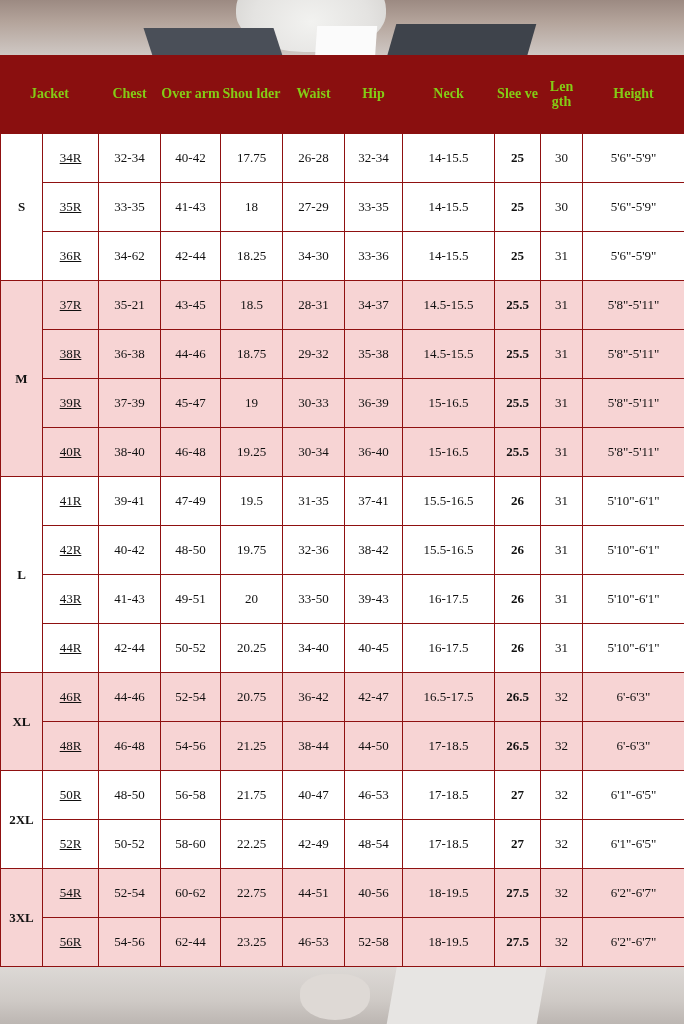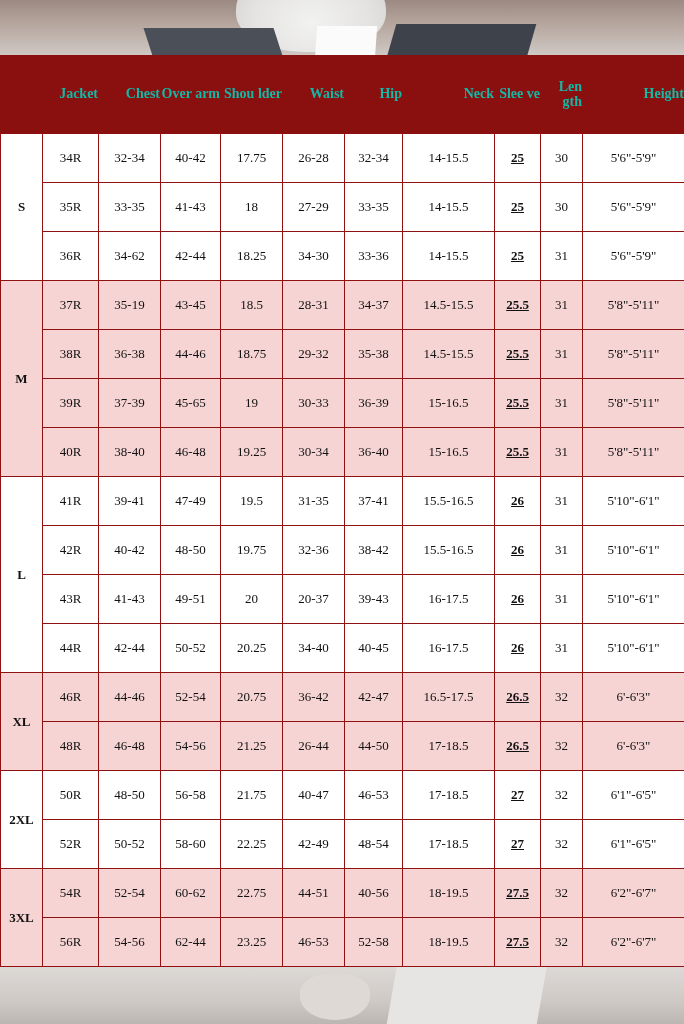--- a/index.html
+++ b/index.html
@@ -82,40 +82,38 @@
     border: 1px solid #8f1111;
     text-align: center;
     vertical-align: middle;
     color: #111111;
     font-size: 13px;
     padding: 0;
     height: 48px;
   }
   #sizechart thead th {
     background: #8a0f0f;
-    color: #14b8a6;
+    color: #84cc16;
     font-weight: bold;
     font-size: 14px;
     height: 77px;
     line-height: 1.05;
     border: 1px solid #8a0f0f;
-    text-align: right;
   }
   tr.band-white td { background: #ffffff; }
   tr.band-pink td  { background: #f7d4d4; }
   td.grp {
     font-weight: bold;
     font-size: 16px;
   }
   td.sleeve-cell {
     font-weight: bold;
     font-size: 13.5px;
-    text-decoration: underline;
-  }
-  td.jacket-cell { font-size: 13px; }
+  }
+  td.jacket-cell { font-size: 13px; text-decoration: underline; }
   .col-grp    { width: 42px; }
   .col-jacket { width: 56px; }
   .col-chest  { width: 62px; }
   .col-over   { width: 60px; }
   .col-shou   { width: 62px; }
   .col-waist  { width: 62px; }
   .col-hip    { width: 58px; }
   .col-neck   { width: 92px; }
   .col-sleeve { width: 46px; }
   .col-length { width: 42px; }
@@ -198,21 +196,21 @@
         <td>34-30</td>
         <td>33-36</td>
         <td>14-15.5</td>
         <td class="sleeve-cell">25</td>
         <td>31</td>
         <td>5'6"-5'9"</td>
       </tr>
       <tr class="band-pink">
         <td class="grp" rowspan="4">M</td>
         <td class="jacket-cell">37R</td>
-        <td>35-19</td>
+        <td>35-21</td>
         <td>43-45</td>
         <td>18.5</td>
         <td>28-31</td>
         <td>34-37</td>
         <td>14.5-15.5</td>
         <td class="sleeve-cell">25.5</td>
         <td>31</td>
         <td>5'8"-5'11"</td>
       </tr>
       <tr class="band-pink">
@@ -223,21 +221,21 @@
         <td>29-32</td>
         <td>35-38</td>
         <td>14.5-15.5</td>
         <td class="sleeve-cell">25.5</td>
         <td>31</td>
         <td>5'8"-5'11"</td>
       </tr>
       <tr class="band-pink">
         <td class="jacket-cell">39R</td>
         <td>37-39</td>
-        <td>45-65</td>
+        <td>45-47</td>
         <td>19</td>
         <td>30-33</td>
         <td>36-39</td>
         <td>15-16.5</td>
         <td class="sleeve-cell">25.5</td>
         <td>31</td>
         <td>5'8"-5'11"</td>
       </tr>
       <tr class="band-pink">
         <td class="jacket-cell">40R</td>
@@ -274,21 +272,21 @@
         <td>15.5-16.5</td>
         <td class="sleeve-cell">26</td>
         <td>31</td>
         <td>5'10"-6'1"</td>
       </tr>
       <tr class="band-white">
         <td class="jacket-cell">43R</td>
         <td>41-43</td>
         <td>49-51</td>
         <td>20</td>
-        <td>20-37</td>
+        <td>33-50</td>
         <td>39-43</td>
         <td>16-17.5</td>
         <td class="sleeve-cell">26</td>
         <td>31</td>
         <td>5'10"-6'1"</td>
       </tr>
       <tr class="band-white">
         <td class="jacket-cell">44R</td>
         <td>42-44</td>
         <td>50-52</td>
@@ -311,21 +309,21 @@
         <td>16.5-17.5</td>
         <td class="sleeve-cell">26.5</td>
         <td>32</td>
         <td>6'-6'3"</td>
       </tr>
       <tr class="band-pink">
         <td class="jacket-cell">48R</td>
         <td>46-48</td>
         <td>54-56</td>
         <td>21.25</td>
-        <td>26-44</td>
+        <td>38-44</td>
         <td>44-50</td>
         <td>17-18.5</td>
         <td class="sleeve-cell">26.5</td>
         <td>32</td>
         <td>6'-6'3"</td>
       </tr>
       <tr class="band-white">
         <td class="grp" rowspan="2">2XL</td>
         <td class="jacket-cell">50R</td>
         <td>48-50</td>

